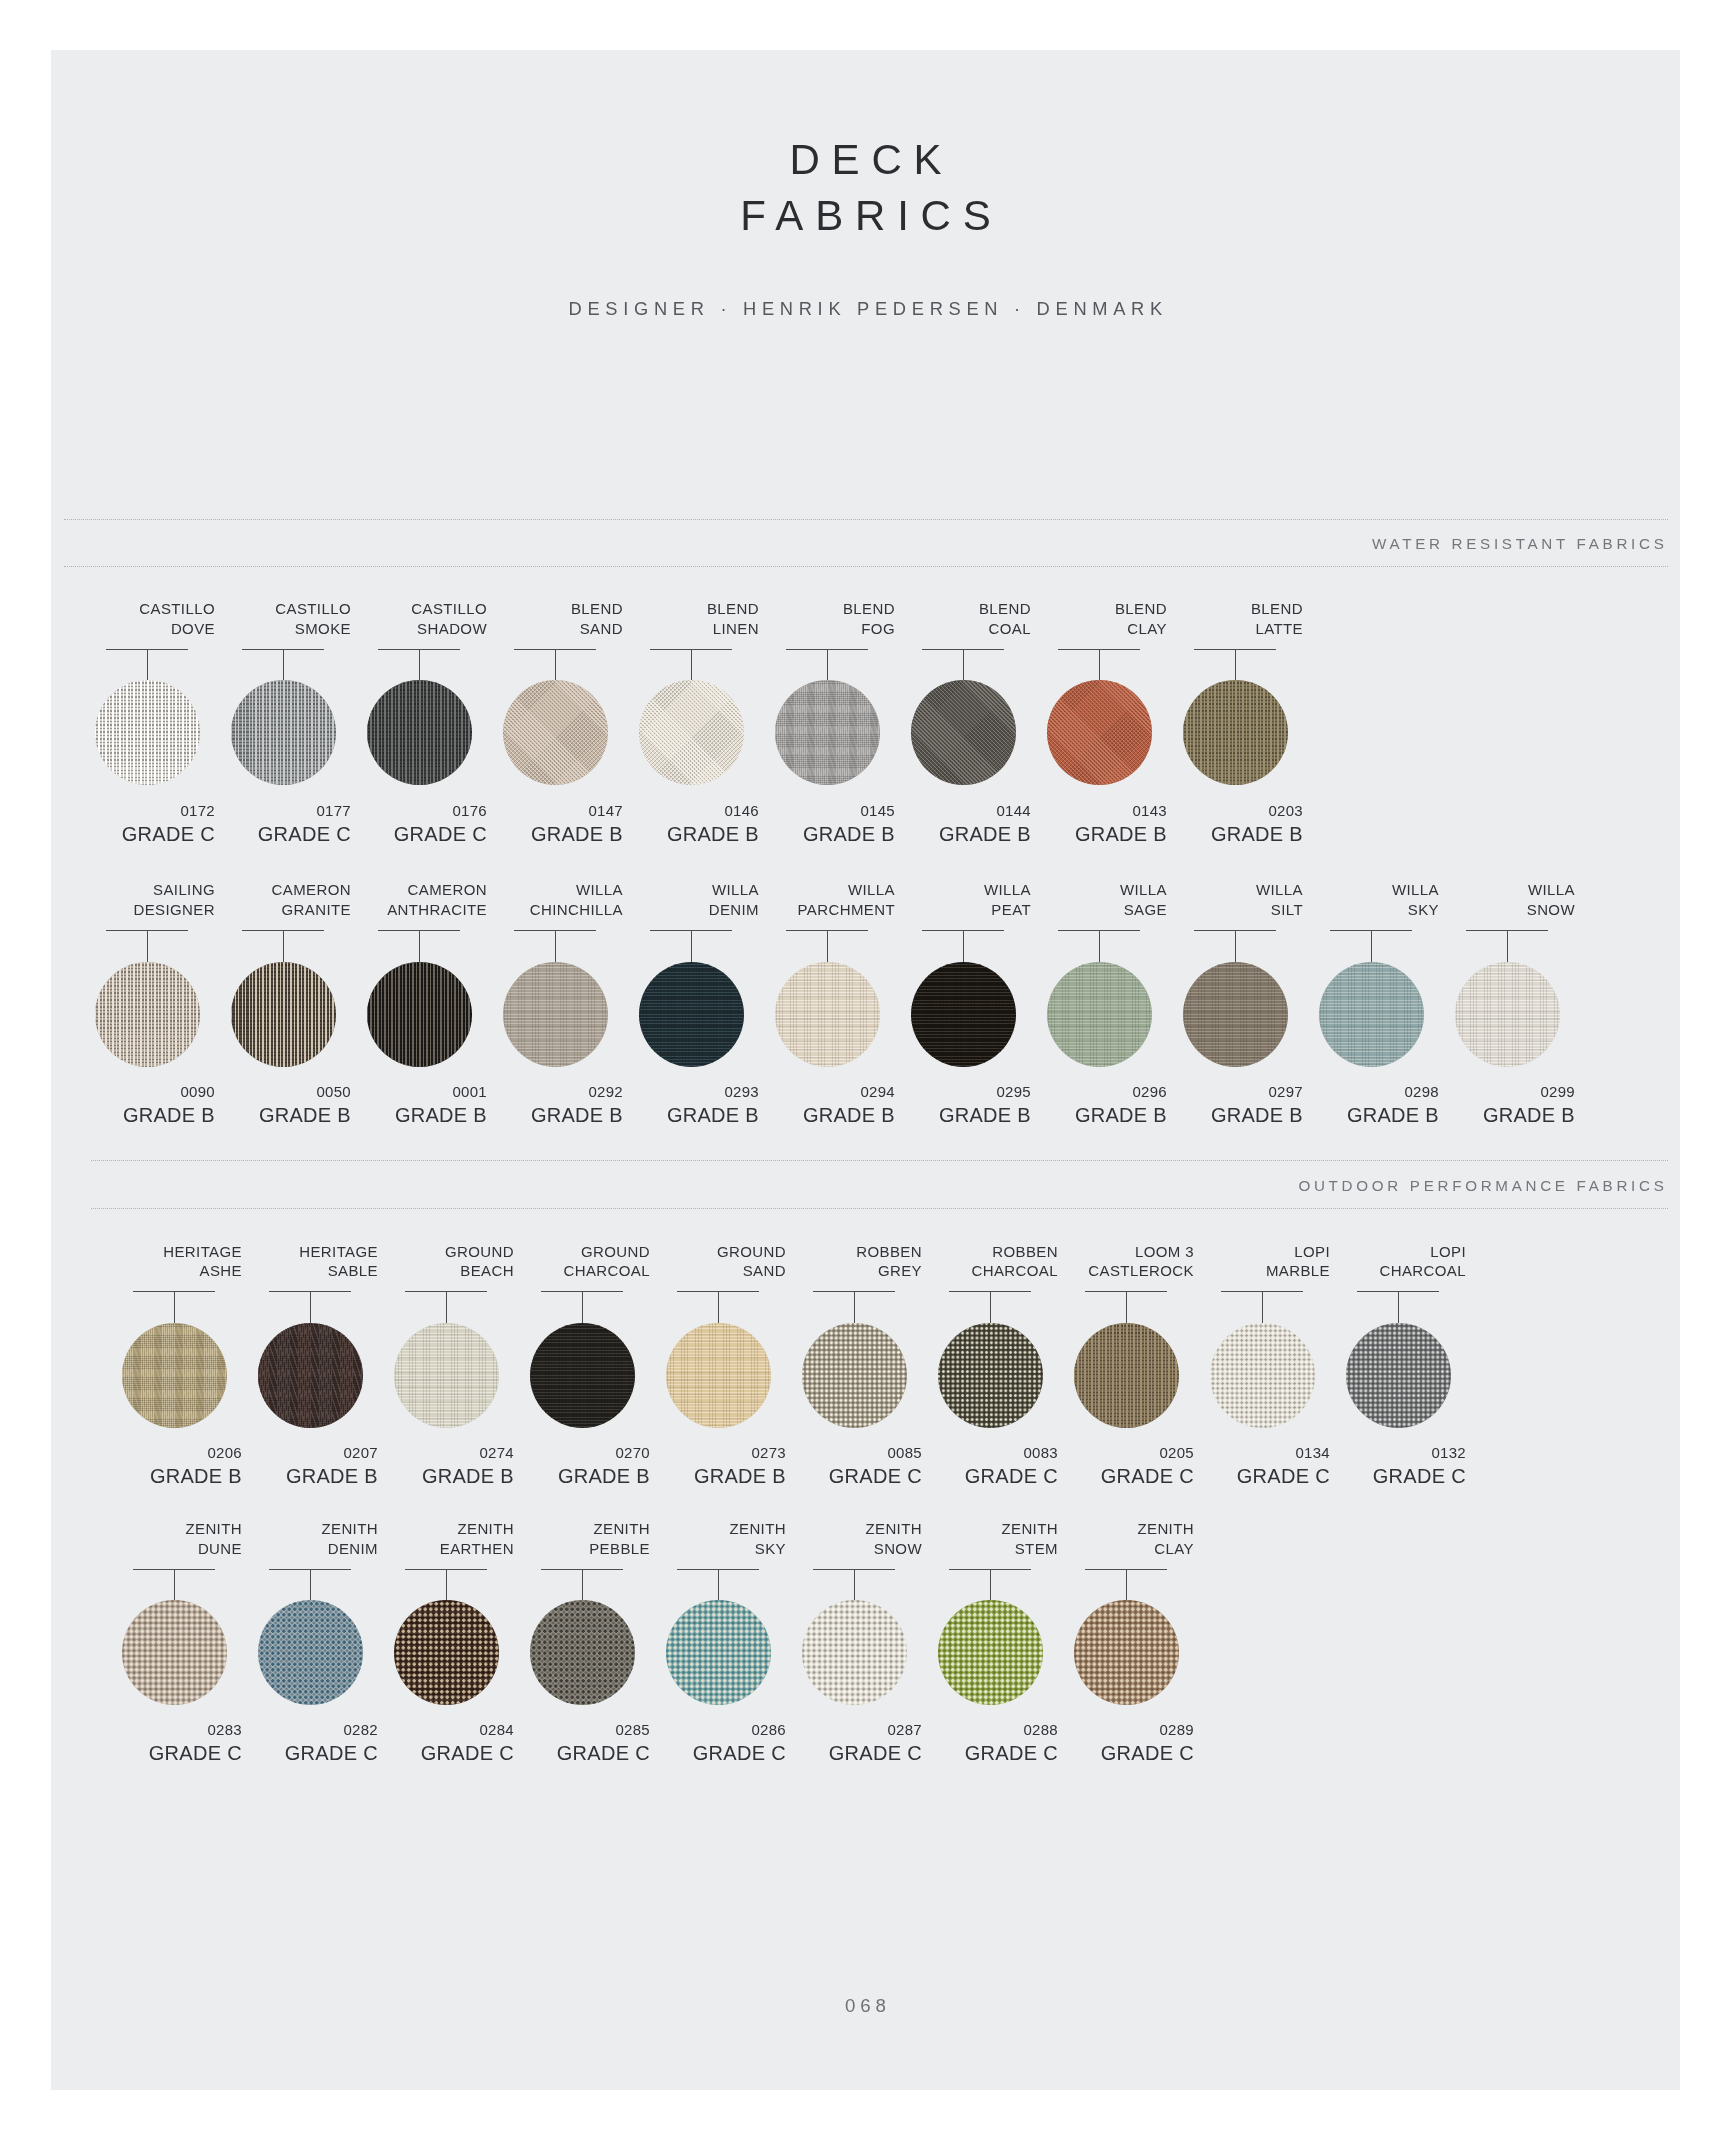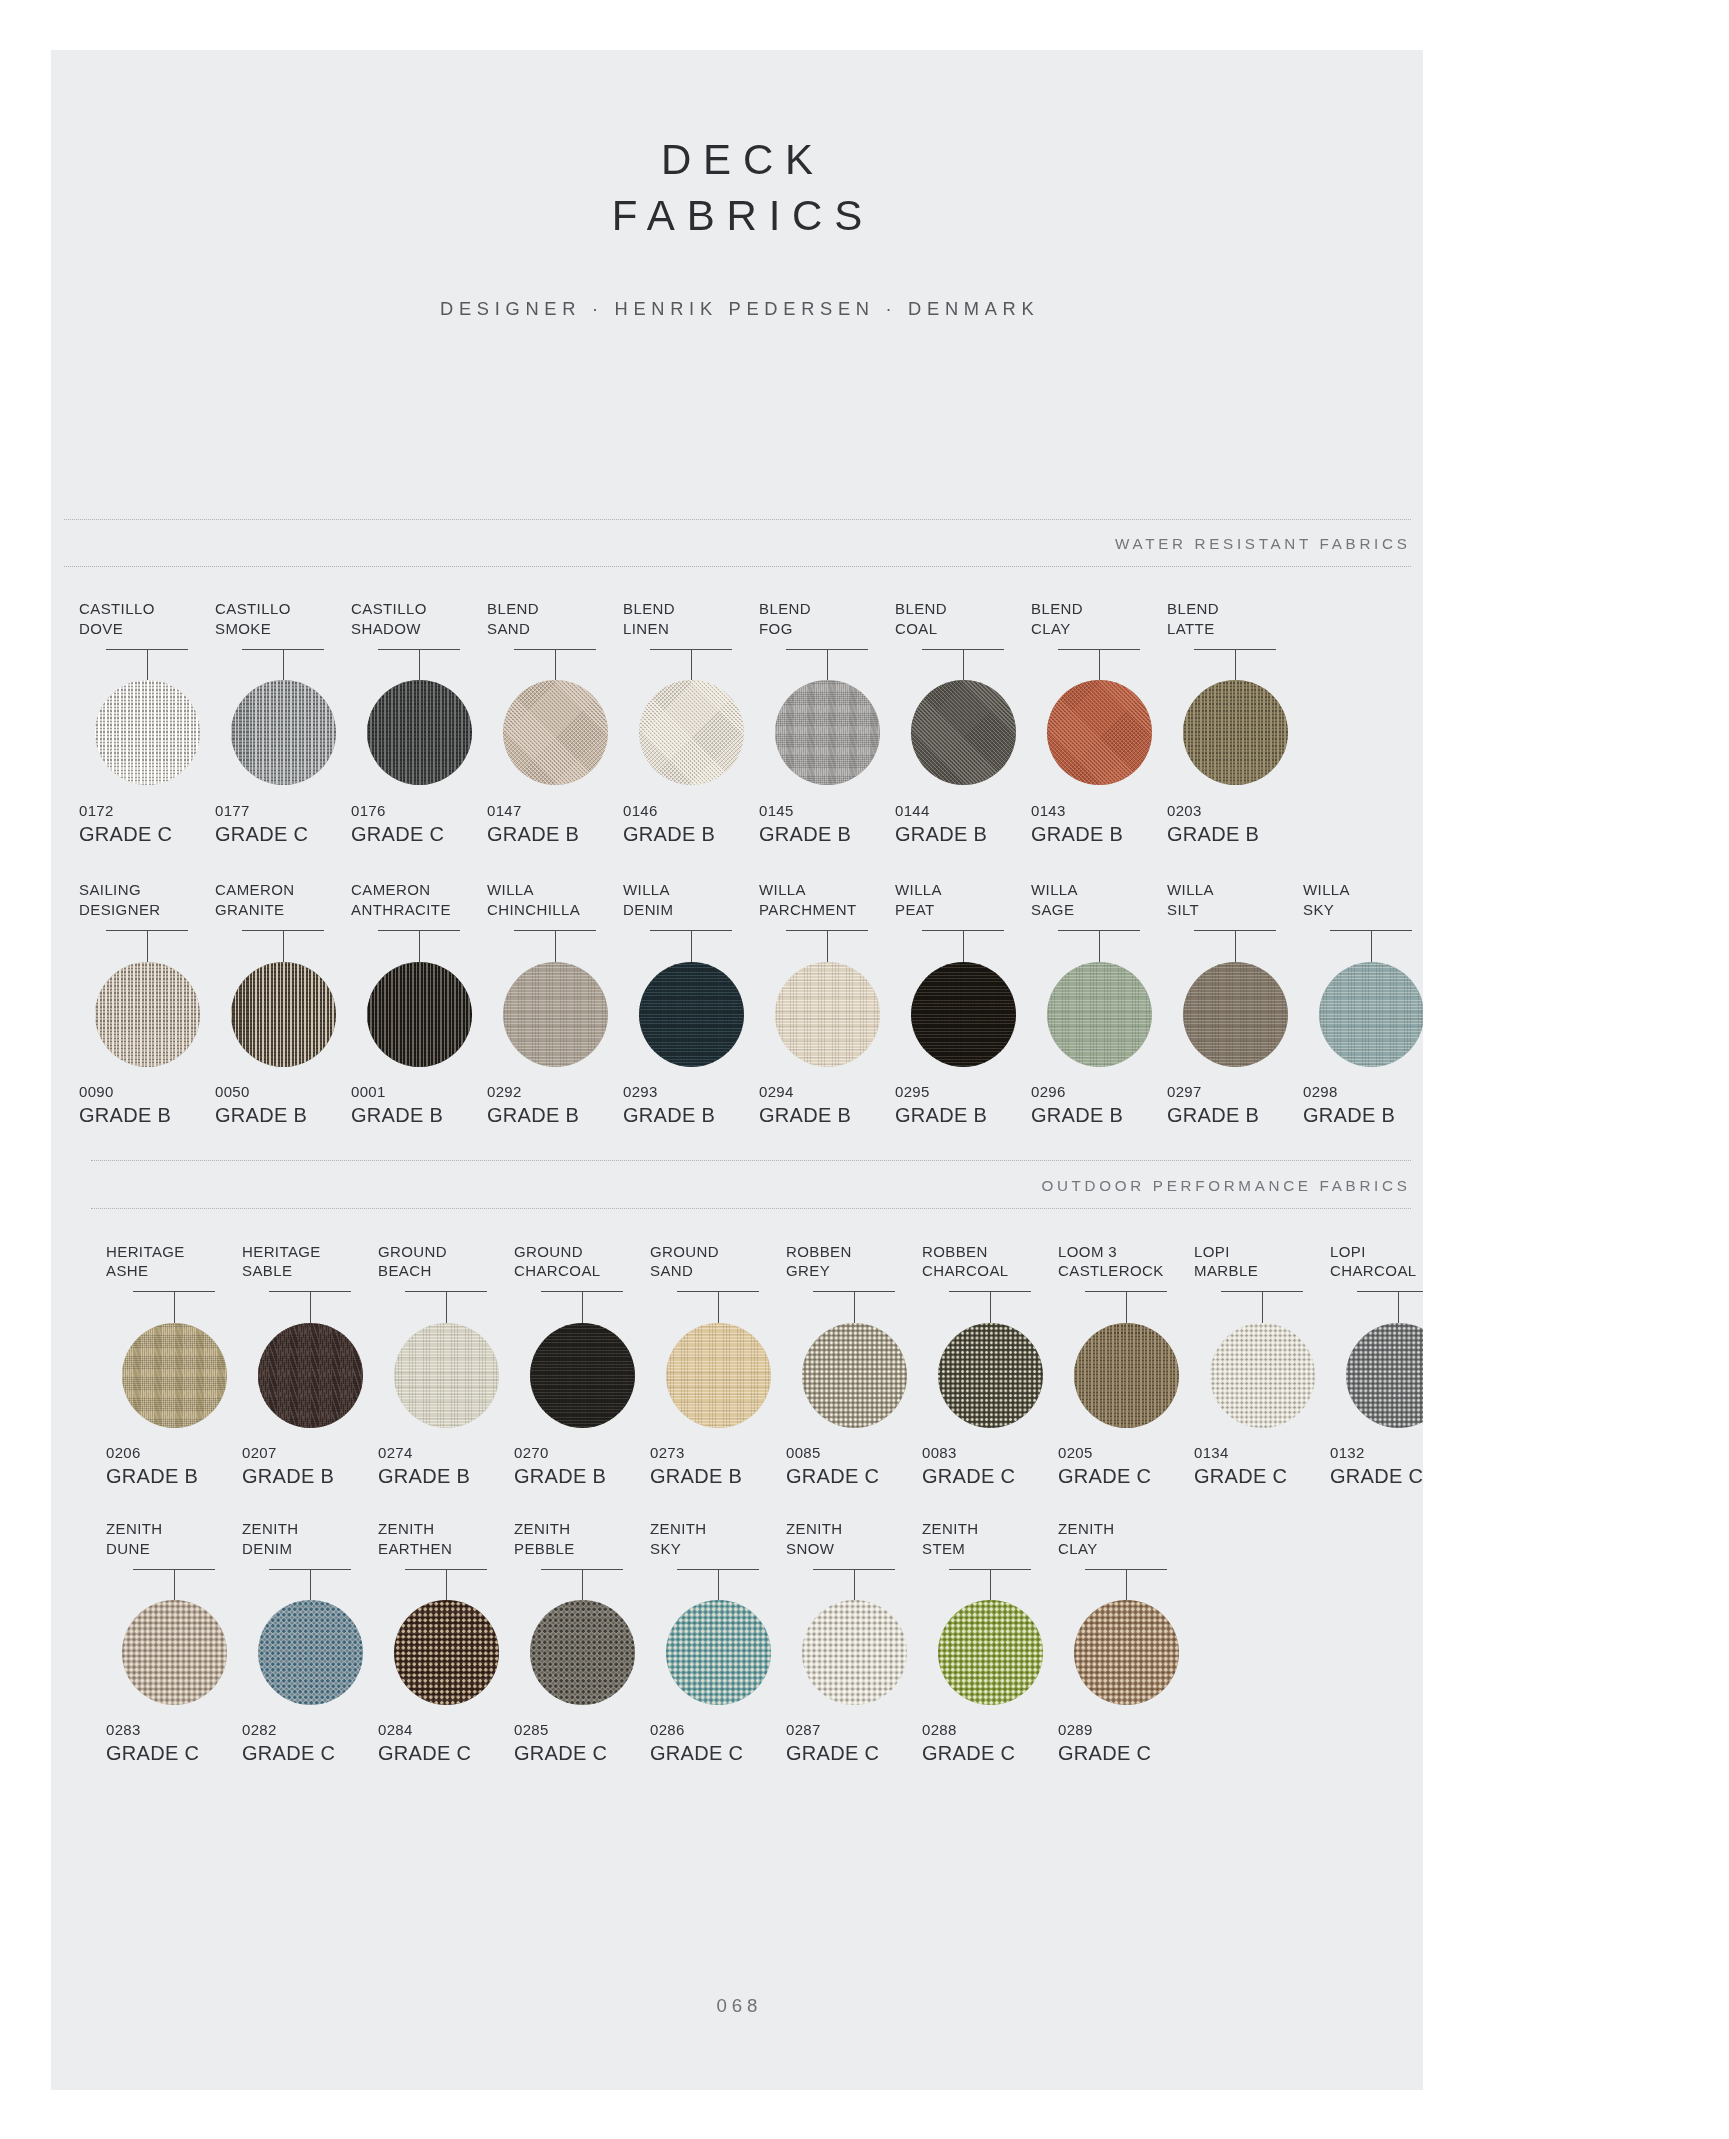--- a/index.html
+++ b/index.html
@@ -7,21 +7,21 @@
     background: #ffffff;
   }
   body {
     width: 1729px; height: 2140px;
     font-family: "Liberation Sans", sans-serif;
     -webkit-font-smoothing: antialiased;
   }
   .page {
     position: absolute;
     left: 51px; top: 50px;
-    width: 1372px; height: 2040px;
+    width: 1629px; height: 2040px;
     background: #ebedef;
     overflow: hidden;
   }
 
   
   .masthead { padding-top: 82px; text-align: center; }
   .title-line {
     font-size: 42px;
     letter-spacing: 11.8px;
     color: #2b2d30;
@@ -64,21 +64,21 @@
     padding-right: 28px;
   }
   .row-water-1 { padding-top: 32px; }
   .row-water-2 { padding-top: 33px; }
   .row-outdoor-1 { padding-top: 33px; }
   .row-outdoor-2 { padding-top: 29px; }
 
   .cell {
     width: 136px;
     flex: 0 0 136px;
-    text-align: left;
+    text-align: right;
   }
 
   .cell-name {
     font-size: 15px;
     line-height: 1.32;
     letter-spacing: 0.4px;
     color: #303337;
     font-weight: 400;
     white-space: nowrap;
   }

